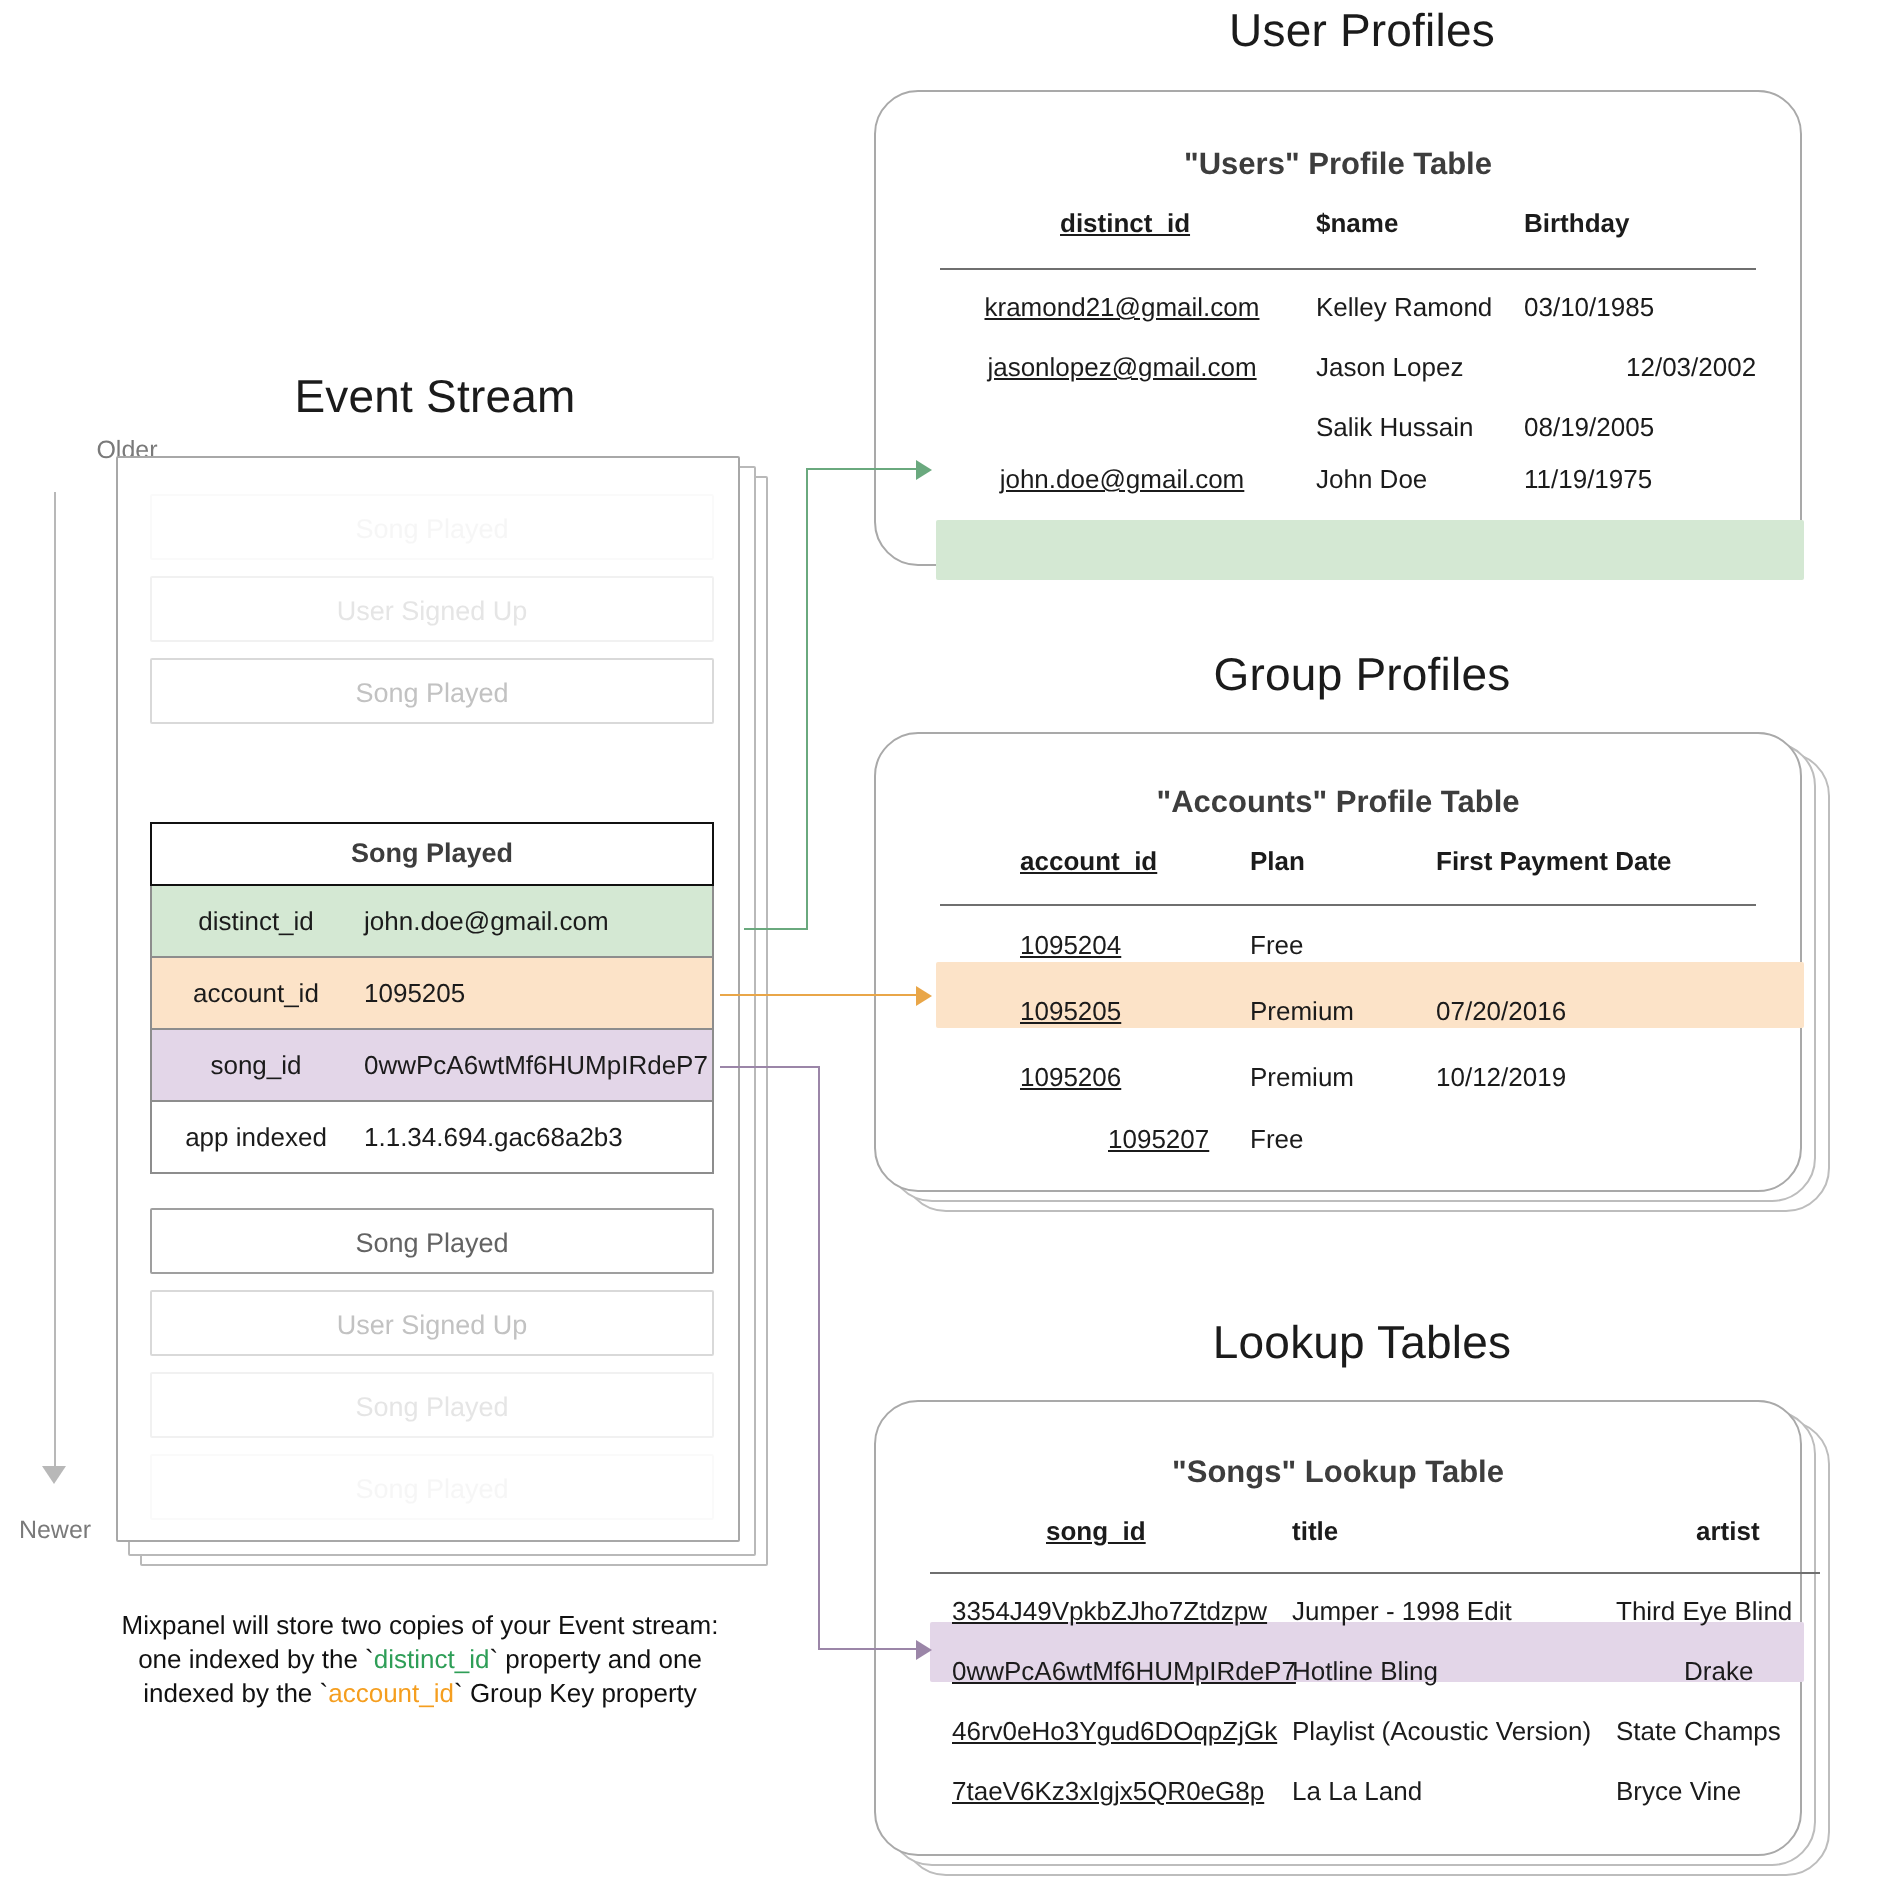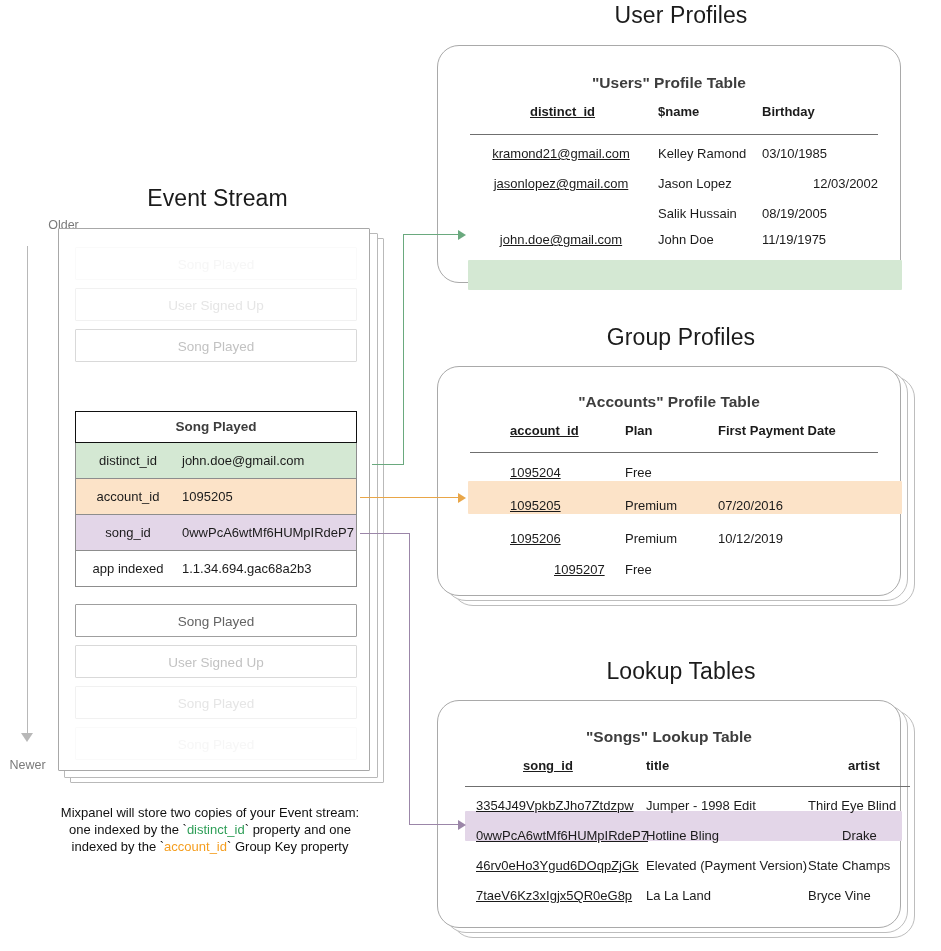--- a/index.html
+++ b/index.html
@@ -398,21 +398,21 @@
         <span class="td" style="left:208px;">Jumper - 1998 Edit</span>
         <span class="td" style="left:370px;">Third Eye Blind</span>
       </div>
       <div class="dt-row" style="left:0; top:63px; width:464px; height:30px;">
         <span class="td keycol" style="left:38px;">0wwPcA6wtMf6HUMpIRdeP7</span>
         <span class="td" style="left:208px;">Hotline Bling</span>
         <span class="td" style="left:370px;margin-left:34px;">Drake</span>
       </div>
       <div class="dt-row" style="left:0; top:93px; width:464px; height:30px;">
         <span class="td keycol" style="left:38px;">46rv0eHo3Ygud6DOqpZjGk</span>
-        <span class="td" style="left:208px;">Elevated (Payment Version)</span>
+        <span class="td" style="left:208px;">Playlist (Acoustic Version)</span>
         <span class="td" style="left:370px;">State Champs</span>
       </div>
       <div class="dt-row" style="left:0; top:123px; width:464px; height:30px;">
         <span class="td keycol" style="left:38px;">7taeV6Kz3xIgjx5QR0eG8p</span>
         <span class="td" style="left:208px;">La La Land</span>
         <span class="td" style="left:370px;">Bryce Vine</span>
       </div>
     </div>
   </div>
 </div>

